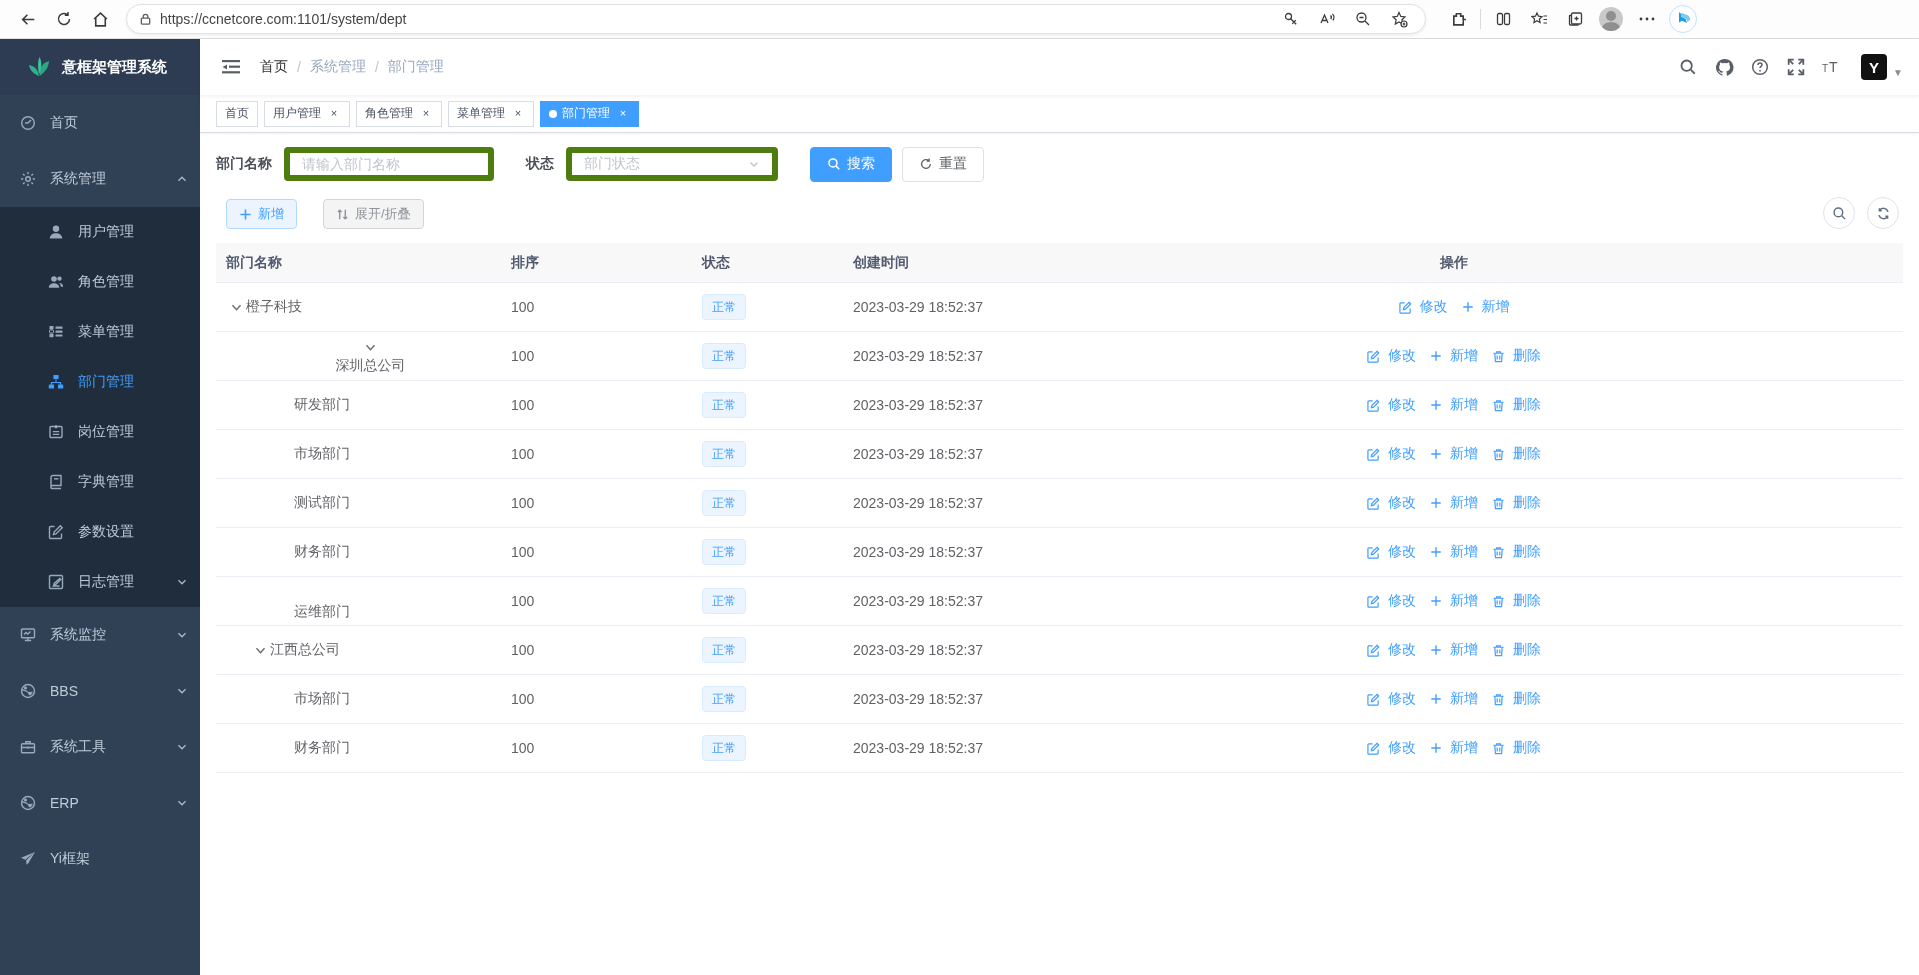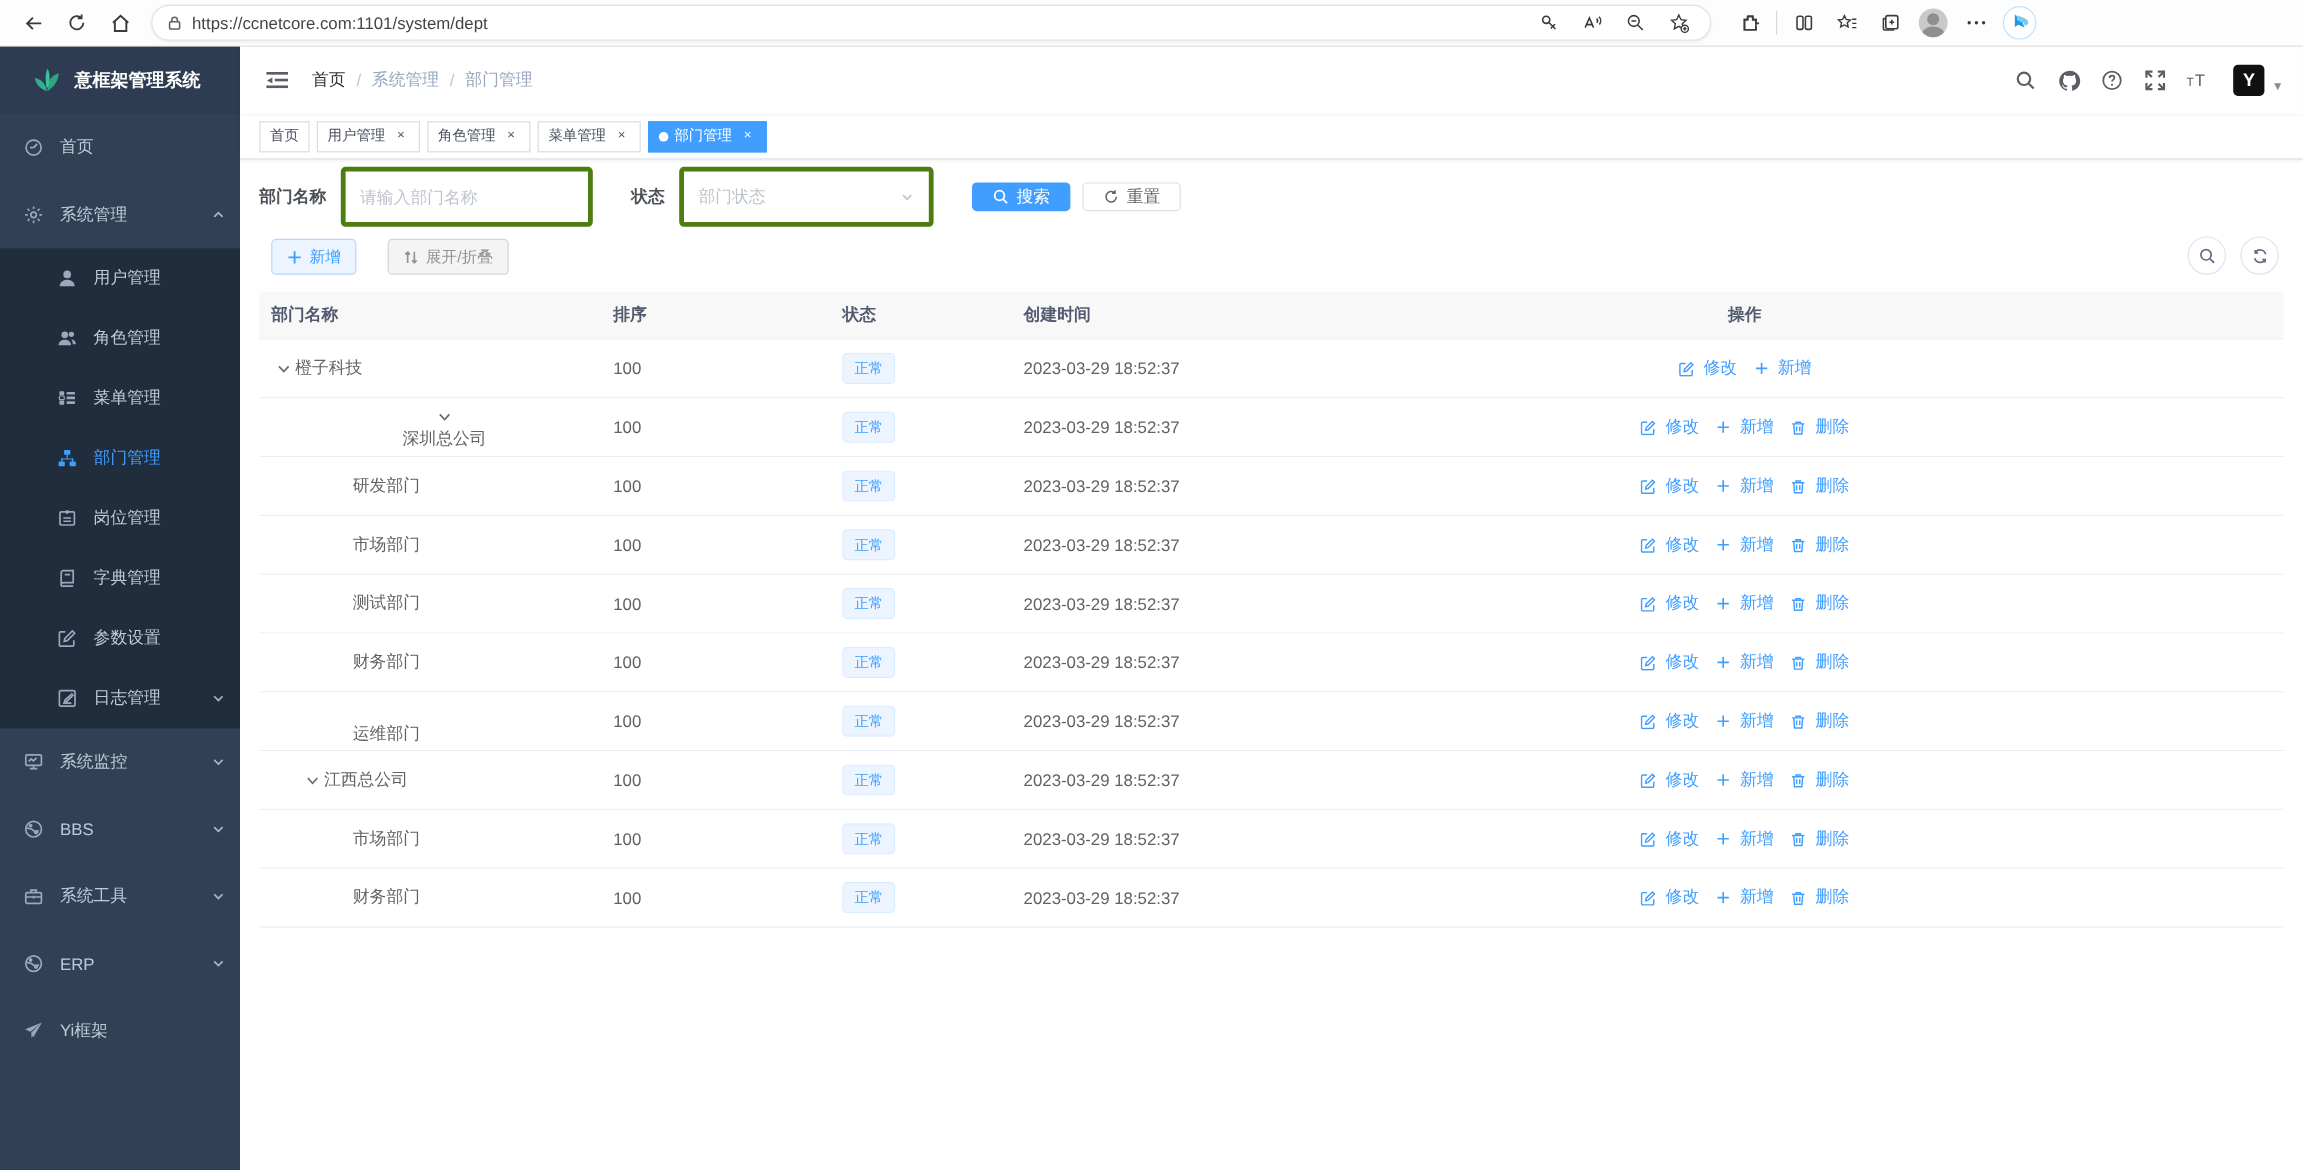--- a/index.html
+++ b/index.html
@@ -59,29 +59,29 @@
     color:#495060; font-size:12px; padding:0 8px; margin-right:6px; cursor:pointer; }
   .tag .dot { width:8px; height:8px; border-radius:50%; background:#fff; margin-right:5px; display:none; }
   .tag.active { background:#409eff; border-color:#409eff; color:#fff; }
   .tag.active .dot { display:inline-block; }
   .tag .x { margin-left:6px; font-size:11px; width:14px; height:14px; line-height:13px; text-align:center; border-radius:50%; }
 
   
   .content { flex:1; padding:14px 16px 0 16px; position:relative; background:#fff; }
   .filter-row { display:flex; align-items:center; height:34px; }
   .f-label { font-size:14px; color:#4c5058; font-weight:700; margin-right:12px; }
-  .f-input { width:210px; height:50px; border:4px solid #4d7c0f; border-radius:4px; padding:0 12px;
+  .f-input { width:210px; height:34px; border:6px solid #4d7c0f; border-radius:4px; padding:0 12px;
     font-size:14px; color:#606266; background:#fff; display:flex; align-items:center; }
   .f-input input { border:none; outline:none; width:100%; font-size:14px; color:#606266;
     font-family:inherit; background:transparent; }
   .f-input input::placeholder { color:#bfc4cc; }
   .f-select { width:212px; margin-left:0; justify-content:space-between; cursor:pointer; }
   .f-select .ph { color:#bfc4cc; }
   .gap32 { width:32px; } .gap10 { width:10px; }
-  .btn { height:24px; border-radius:4px; border:1px solid #dcdfe6; background:#fff; color:#606266;
+  .btn { height:35px; border-radius:4px; border:1px solid #dcdfe6; background:#fff; color:#606266;
     font-size:14px; display:inline-flex; align-items:center; padding:0 16px; cursor:pointer;
     font-family:inherit; }
   .btn svg, .btn .bi { margin-right:6px; }
   .btn-primary { background:#409eff; border-color:#409eff; color:#fff; }
   .toolbar-row { margin-top:18px; display:flex; align-items:center; position:relative; height:30px; }
   .btn-sm { height:30px; font-size:13px; padding:0 12px; }
   .btn-plain-primary { background:#ecf5ff; border-color:#b3d8ff; color:#409eff; margin-left:10px; }
   .btn-plain-info { background:#f4f4f5; border-color:#d3d4d6; color:#909399; margin-left:26px; }
   .round-btns { position:absolute; right:4px; top:-2px; display:flex; }
   .round-btn { width:32px; height:32px; border-radius:50%; border:1px solid #e0e3e9; background:#fff;

